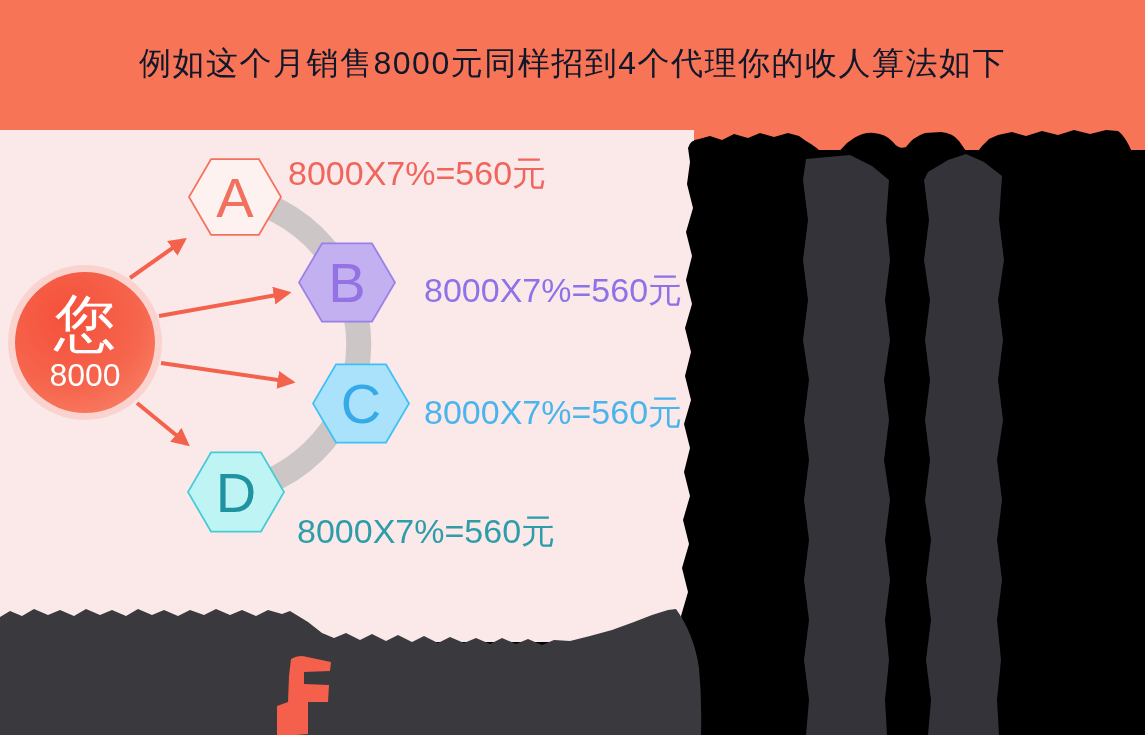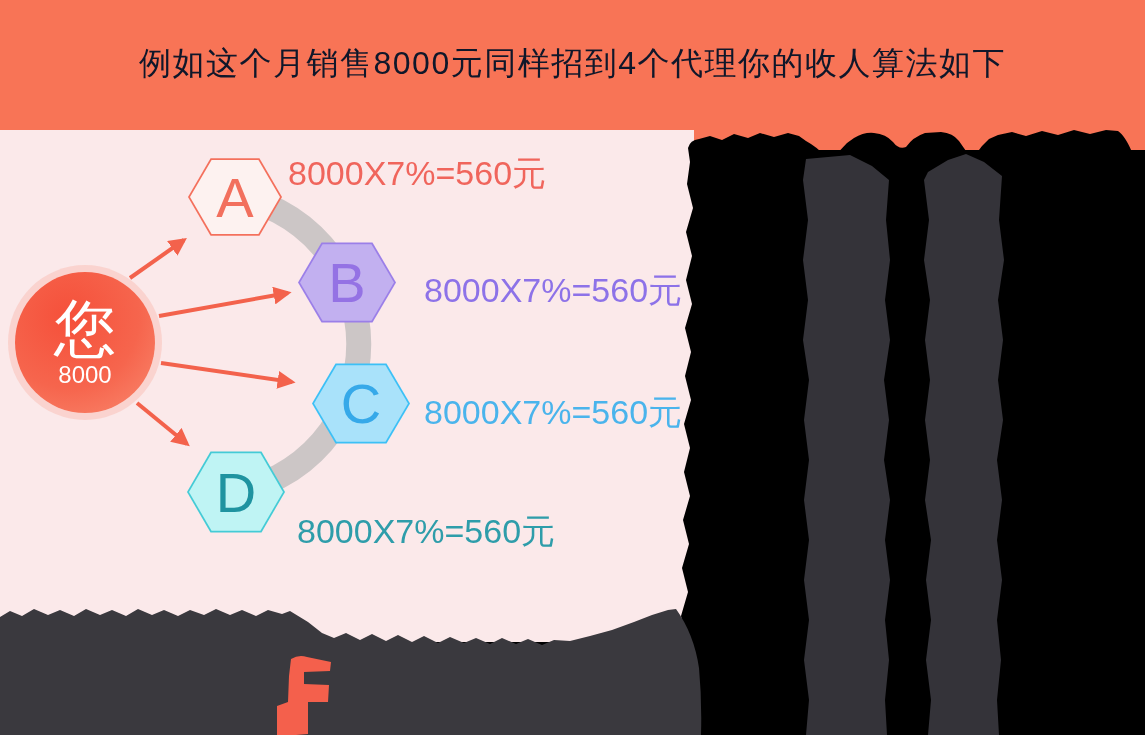--- a/index.html
+++ b/index.html
@@ -25,21 +25,21 @@
   
   .root-node{
     position:absolute;left:15px;top:272px;width:140px;height:141px;
     border-radius:50%;
     background:radial-gradient(circle at 38% 32%, #f5503a 0%, #f6654d 55%, #f98a70 100%);
     box-shadow:0 0 0 7px rgba(250,196,188,0.6);
     display:flex;flex-direction:column;align-items:center;justify-content:center;
     color:#fff;
   }
   .root-label{font-size:62px;line-height:1.02;}
-  .root-value{font-size:24px;line-height:1.1;margin-top:2px;}
+  .root-value{font-size:32px;line-height:1.1;margin-top:2px;}
   
   .hex{position:absolute;}
   .hex-outer{
     width:100%;height:100%;
     clip-path:polygon(0% 50%,24% 5%,76% 5%,100% 50%,76% 95%,24% 95%);
   }
   .hex-inner{
     position:absolute;inset:2px;
     clip-path:polygon(0% 50%,24% 5%,76% 5%,100% 50%,76% 95%,24% 95%);
     display:flex;align-items:center;justify-content:center;

